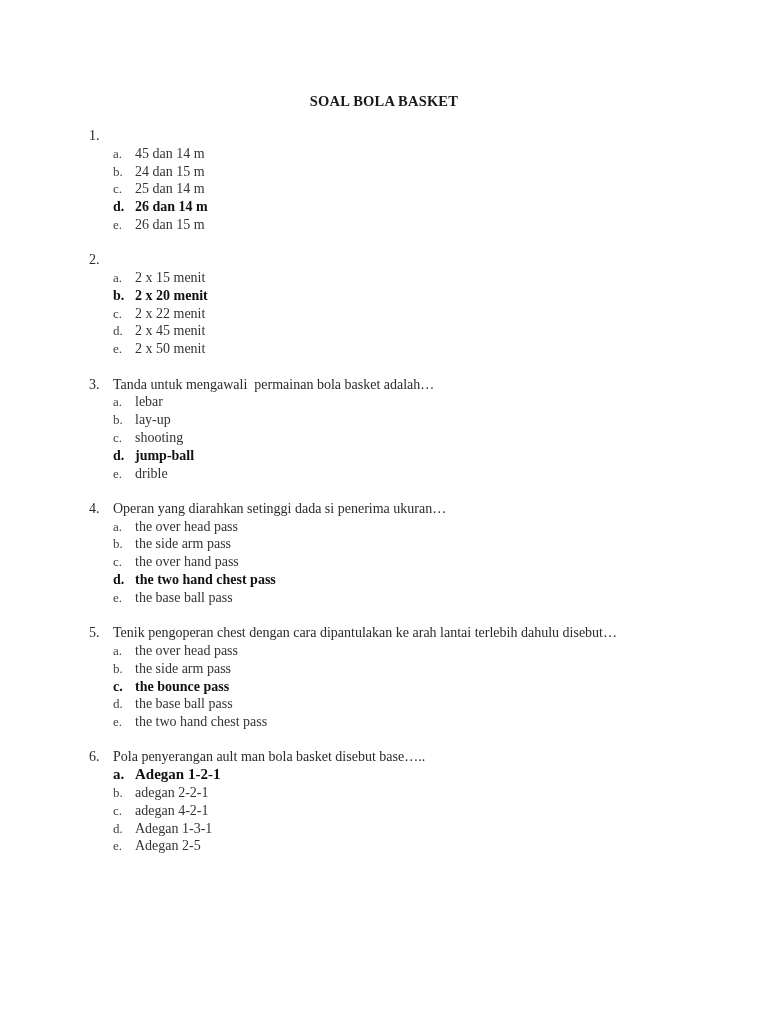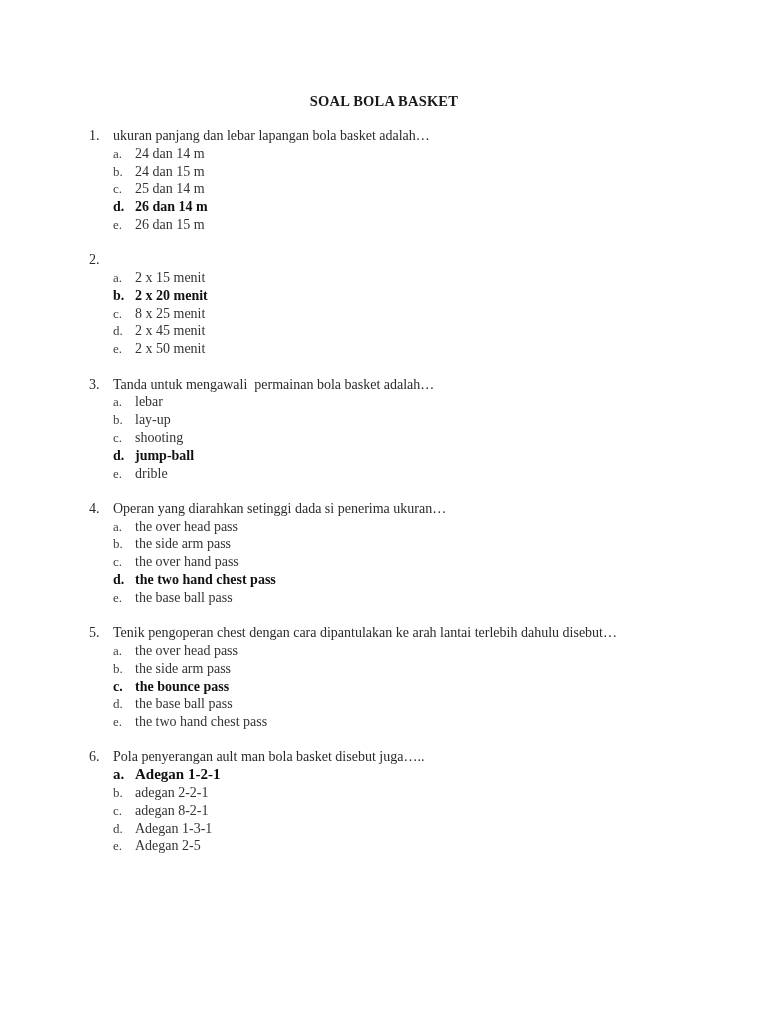--- a/index.html
+++ b/index.html
@@ -89,26 +89,25 @@
 <div class="page">
   <div class="title">
     <span>SOAL BOLA BASKET</span>
   </div>
 
   <div class="questions">
 
     <div class="question">
       <div class="q-line">
         <span class="q-num">1.</span>
-        <span class="q-text">ukuran panjang dan lebar lapangan bola basket adalah…</span>
-      </div>
-      <div class="options">
-        <div class="opt">
-            <span class="opt-letter">a.</span>
-            <span>24 dan 14 m</span>
+      </div>
+      <div class="options">
+        <div class="opt">
+            <span class="opt-letter">a.</span>
+            <span>45 dan 14 m</span>
           </div>
         <div class="opt">
             <span class="opt-letter">b.</span>
             <span>24 dan 15 m</span>
           </div>
         <div class="opt">
             <span class="opt-letter">c.</span>
             <span>25 dan 14 m</span>
           </div>
         <div class="opt correct">
@@ -130,21 +129,21 @@
         <div class="opt">
             <span class="opt-letter">a.</span>
             <span>2 x 15 menit</span>
           </div>
         <div class="opt correct">
             <span class="opt-letter">b.</span>
             <span>2 x 20 menit</span>
           </div>
         <div class="opt">
             <span class="opt-letter">c.</span>
-            <span>8 x 25 menit</span>
+            <span>2 x 22 menit</span>
           </div>
         <div class="opt">
             <span class="opt-letter">d.</span>
             <span>2 x 45 menit</span>
           </div>
         <div class="opt">
             <span class="opt-letter">e.</span>
             <span>2 x 50 menit</span>
           </div>
       </div>
@@ -233,34 +232,34 @@
         <div class="opt">
             <span class="opt-letter">e.</span>
             <span>the two hand chest pass</span>
           </div>
       </div>
     </div>
 
     <div class="question">
       <div class="q-line">
         <span class="q-num">6.</span>
-        <span class="q-text">Pola penyerangan ault man bola basket disebut juga…..</span>
+        <span class="q-text">Pola penyerangan ault man bola basket disebut base…..</span>
       </div>
       <div class="options">
         <div class="opt correct large">
             <span class="opt-letter">a.</span>
             <span>Adegan 1-2-1</span>
           </div>
         <div class="opt">
             <span class="opt-letter">b.</span>
             <span>adegan 2-2-1</span>
           </div>
         <div class="opt">
             <span class="opt-letter">c.</span>
-            <span>adegan 8-2-1</span>
+            <span>adegan 4-2-1</span>
           </div>
         <div class="opt">
             <span class="opt-letter">d.</span>
             <span>Adegan 1-3-1</span>
           </div>
         <div class="opt">
             <span class="opt-letter">e.</span>
             <span>Adegan 2-5</span>
           </div>
       </div>

